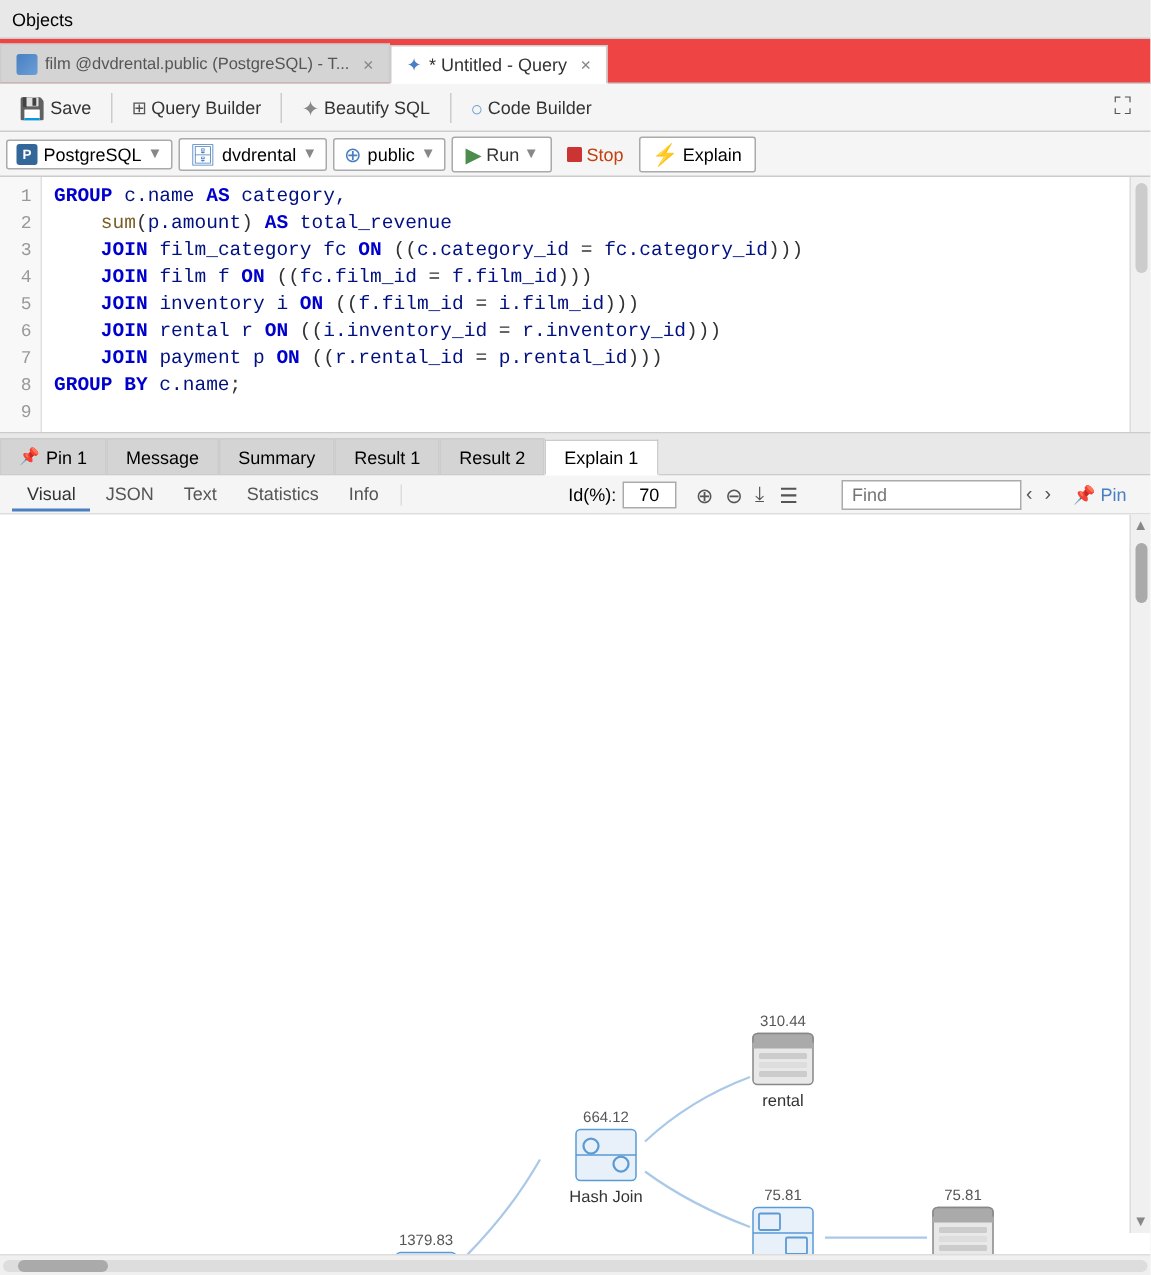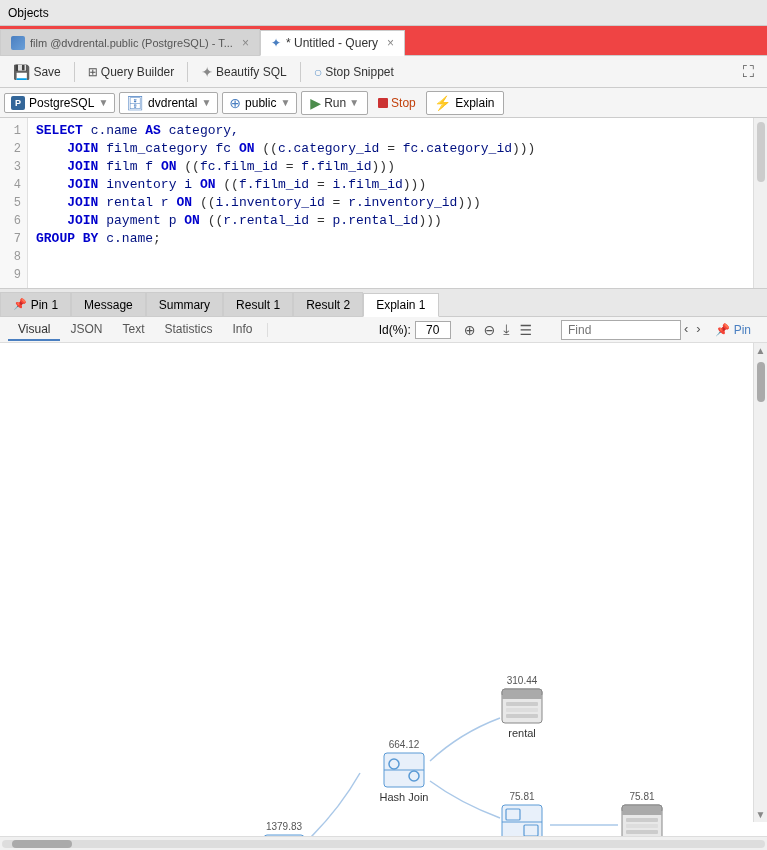--- a/index.html
+++ b/index.html
@@ -116,21 +116,21 @@
       <span>Query Builder</span>
     </button>
     <div class="toolbar-sep"></div>
     <button class="toolbar-btn">
       <span style="color:#888; font-size:14px;">✦</span>
       <span>Beautify SQL</span>
     </button>
     <div class="toolbar-sep"></div>
     <button class="toolbar-btn">
       <span style="color:#70a0d0; font-size:14px;">○</span>
-      <span>Stop Snippet</span>
+      <span>Code Builder</span>
     </button>
     <div style="margin-left:auto;">
       <button class="toolbar-btn">
         <span style="font-size:16px; color:#555;">⛶</span>
       </button>
     </div>
   </div>
 
   <div class="conn-bar">
     <div class="conn-select">
@@ -170,21 +170,22 @@
           <div>2</div>
           <div>3</div>
           <div>4</div>
           <div>5</div>
           <div>6</div>
           <div>7</div>
           <div>8</div>
           <div>9</div>
       </div>
       <div class="code-lines">
-        <div class="code-line"><span class="kw">SELECT</span> <span class="id">c.name</span> <span class="kw">AS</span> <span class="id">category,</span></div>
+        <div class="code-line"><span class="kw">GROUP</span> <span class="id">c.name</span> <span class="kw">AS</span> <span class="id">category,</span></div>
+        <div class="code-line">&nbsp;&nbsp;&nbsp;&nbsp;<span class="fn">sum</span><span class="op">(</span><span class="id">p.amount</span><span class="op">) </span><span class="kw">AS</span> <span class="id">total_revenue</span></div>
         <div class="code-line">&nbsp;&nbsp;&nbsp;&nbsp;<span class="kw">JOIN</span> <span class="id">film_category fc</span> <span class="kw">ON</span> <span class="op">((</span><span class="id">c.category_id</span> <span class="op">= </span><span class="id">fc.category_id</span><span class="op">)))</span></div>
         <div class="code-line">&nbsp;&nbsp;&nbsp;&nbsp;<span class="kw">JOIN</span> <span class="id">film f</span> <span class="kw">ON</span> <span class="op">((</span><span class="id">fc.film_id</span> <span class="op">= </span><span class="id">f.film_id</span><span class="op">)))</span></div>
         <div class="code-line">&nbsp;&nbsp;&nbsp;&nbsp;<span class="kw">JOIN</span> <span class="id">inventory i</span> <span class="kw">ON</span> <span class="op">((</span><span class="id">f.film_id</span> <span class="op">= </span><span class="id">i.film_id</span><span class="op">)))</span></div>
         <div class="code-line">&nbsp;&nbsp;&nbsp;&nbsp;<span class="kw">JOIN</span> <span class="id">rental r</span> <span class="kw">ON</span> <span class="op">((</span><span class="id">i.inventory_id</span> <span class="op">= </span><span class="id">r.inventory_id</span><span class="op">)))</span></div>
         <div class="code-line">&nbsp;&nbsp;&nbsp;&nbsp;<span class="kw">JOIN</span> <span class="id">payment p</span> <span class="kw">ON</span> <span class="op">((</span><span class="id">r.rental_id</span> <span class="op">= </span><span class="id">p.rental_id</span><span class="op">)))</span></div>
         <div class="code-line"><span class="kw">GROUP BY</span> <span class="id">c.name</span><span class="op">;</span></div>
       </div>
       <div style="width:14px; background:#f0f0f0; border-left:1px solid #ddd; display:flex; flex-direction:column; align-items:center;">
         <div style="width:8px; height:60px; background:#ccc; border-radius:4px; margin-top:4px;"></div>
       </div>

